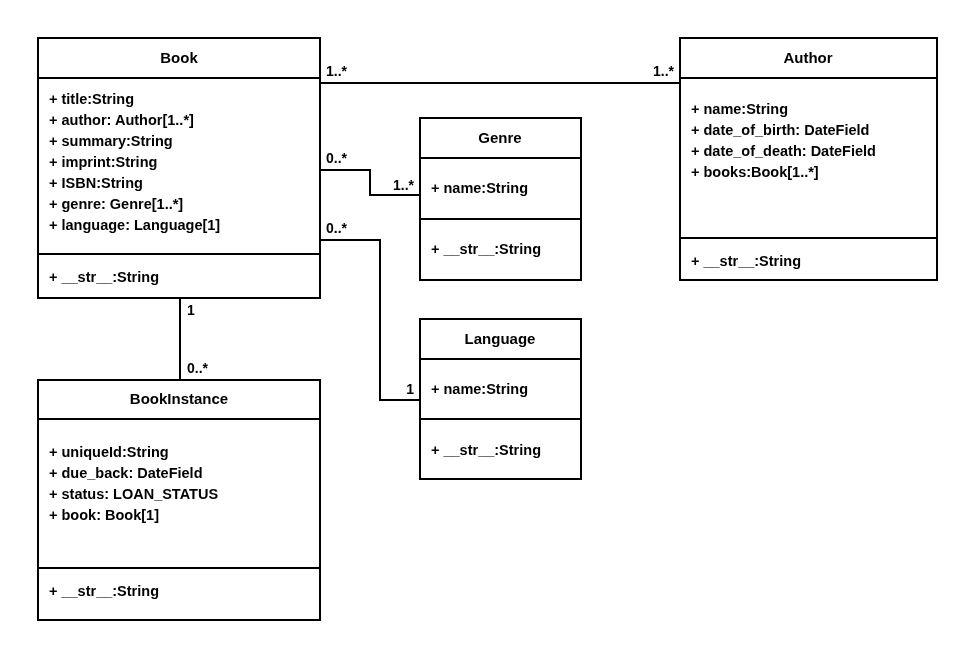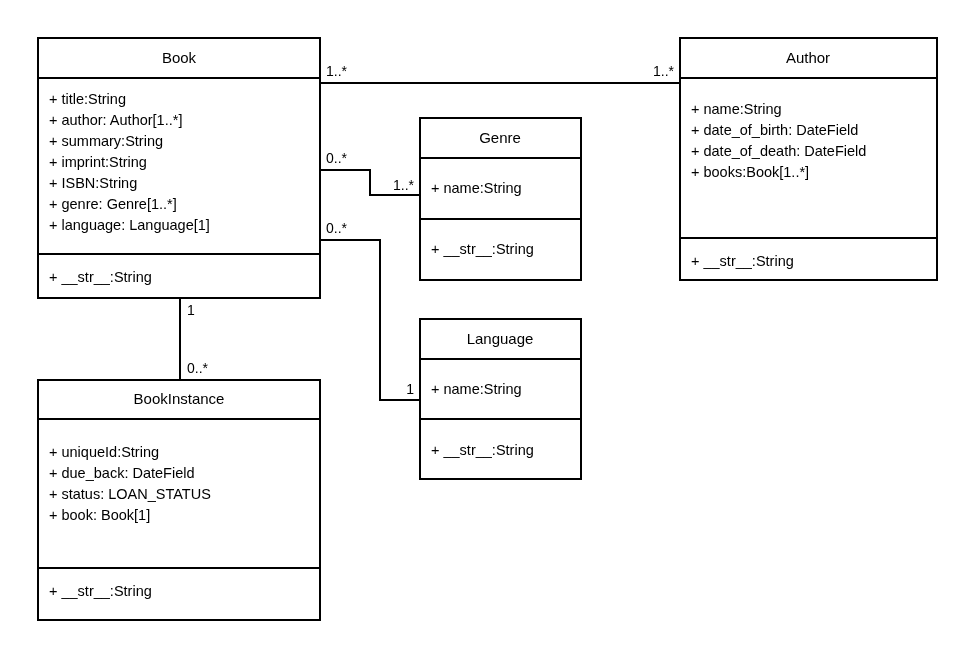--- a/index.html
+++ b/index.html
@@ -11,20 +11,21 @@
     width: 977px;
     height: 660px;
     font-family: "Liberation Sans", sans-serif;
     overflow: hidden;
   }
   #diagram-root {
     position: relative;
     width: 977px;
     height: 508px;
     background: #ffffff;
+    font-weight: bold;
   }
   svg#uml-canvas {
     display: block;
     width: 977px;
     height: 660px;
   }
   .cls-box {
     fill: #ffffff;
     stroke: #000000;
     stroke-width: 2;

